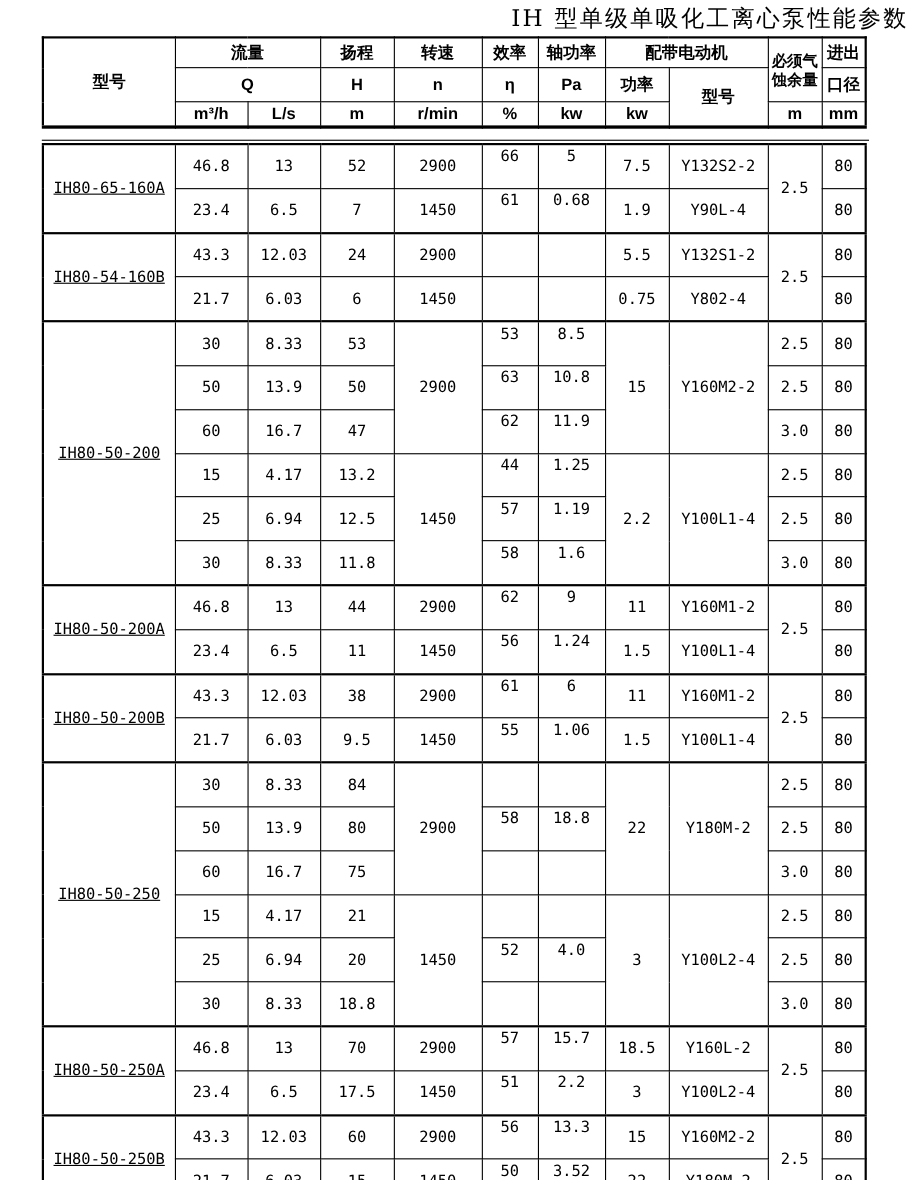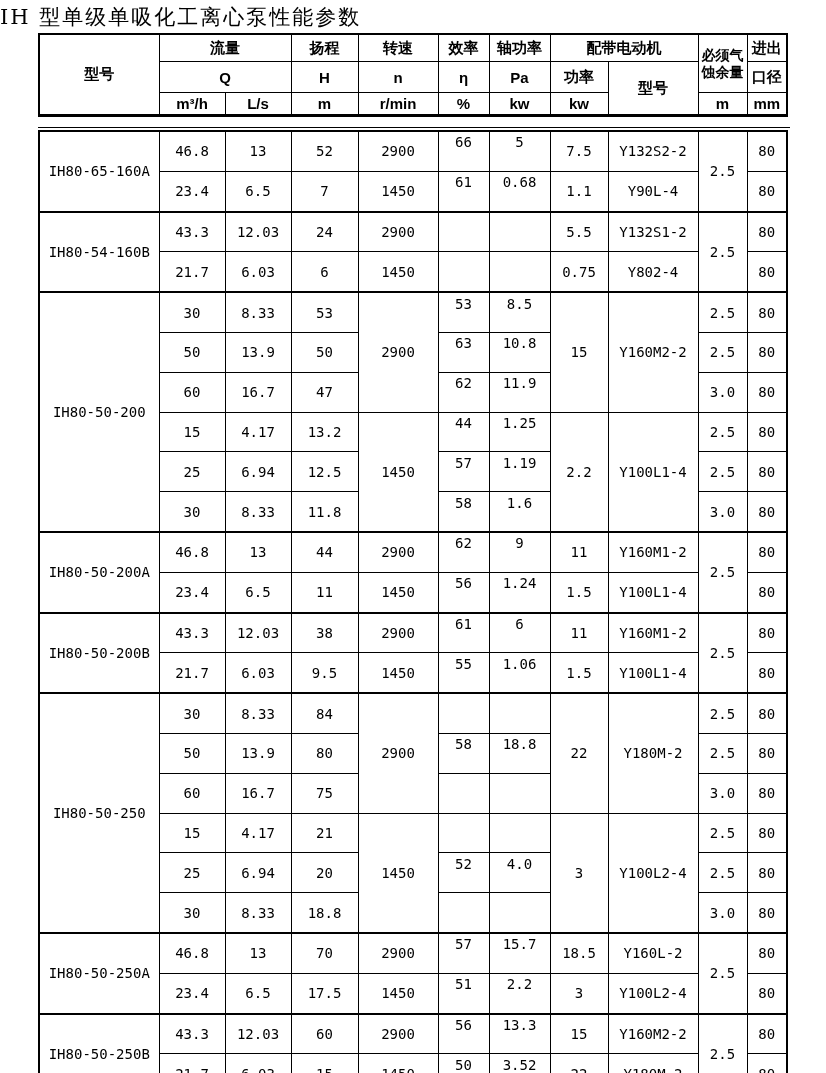--- a/index.html
+++ b/index.html
@@ -8,21 +8,21 @@
     background: #ffffff;
     color: #000000;
     font-family: "DejaVu Sans Mono", monospace;
     position: relative;
     overflow: hidden;
   }
   .title {
     position: absolute;
     top: 3px; left: 0;
     width: 826px;
-    text-align: left;
+    text-align: right;
     font-family: "DejaVu Serif", serif;
     font-size: 21px;
     letter-spacing: 2px;
     white-space: nowrap;
   }
   table.tbl {
     border-collapse: collapse;
     table-layout: fixed;
     width: 748px;
     text-align: center;
@@ -58,21 +58,21 @@
   }
   #dataTable {
     border: 2px solid #000;
     border-top-width: 2px;
     border-bottom-width: 3px;
     font-size: 14px;
   }
   #dataTable td { height: 38.8px; }
   #dataTable td.sec-top { border-top-width: 2px; }
   #dataTable td.raise span { position: relative; top: -9px; display: inline-block; }
-  #dataTable td.model { letter-spacing: 0px; }
+  #dataTable td.model { letter-spacing: 0px; text-decoration: underline; }
 </style>
 </head>
 <body>
 
 <div class="title">IH 型单级单吸化工离心泵性能参数</div>
 
 <table class="tbl" id="headerTable">
   <colgroup>
     <col style="width:120px">
       <col style="width:66px">
@@ -151,21 +151,21 @@
           <td rowspan="2" class="sec-top">2.5</td>
           <td class="sec-top">80</td>
         </tr>
         <tr>
           <td>23.4</td>
           <td>6.5</td>
           <td>7</td>
           <td>1450</td>
           <td class="raise"><span>61</span></td>
           <td class="raise"><span>0.68</span></td>
-          <td>1.1</td>
+          <td>1.9</td>
           <td>Y90L-4</td>
           <td>80</td>
         </tr>
         <tr>
           <td rowspan="2" class="model sec-top">IH80-54-160B</td>
           <td class="sec-top">43.3</td>
           <td class="sec-top">12.03</td>
           <td class="sec-top">24</td>
           <td class="sec-top">2900</td>
           <td class="raise sec-top"><span></span></td>

